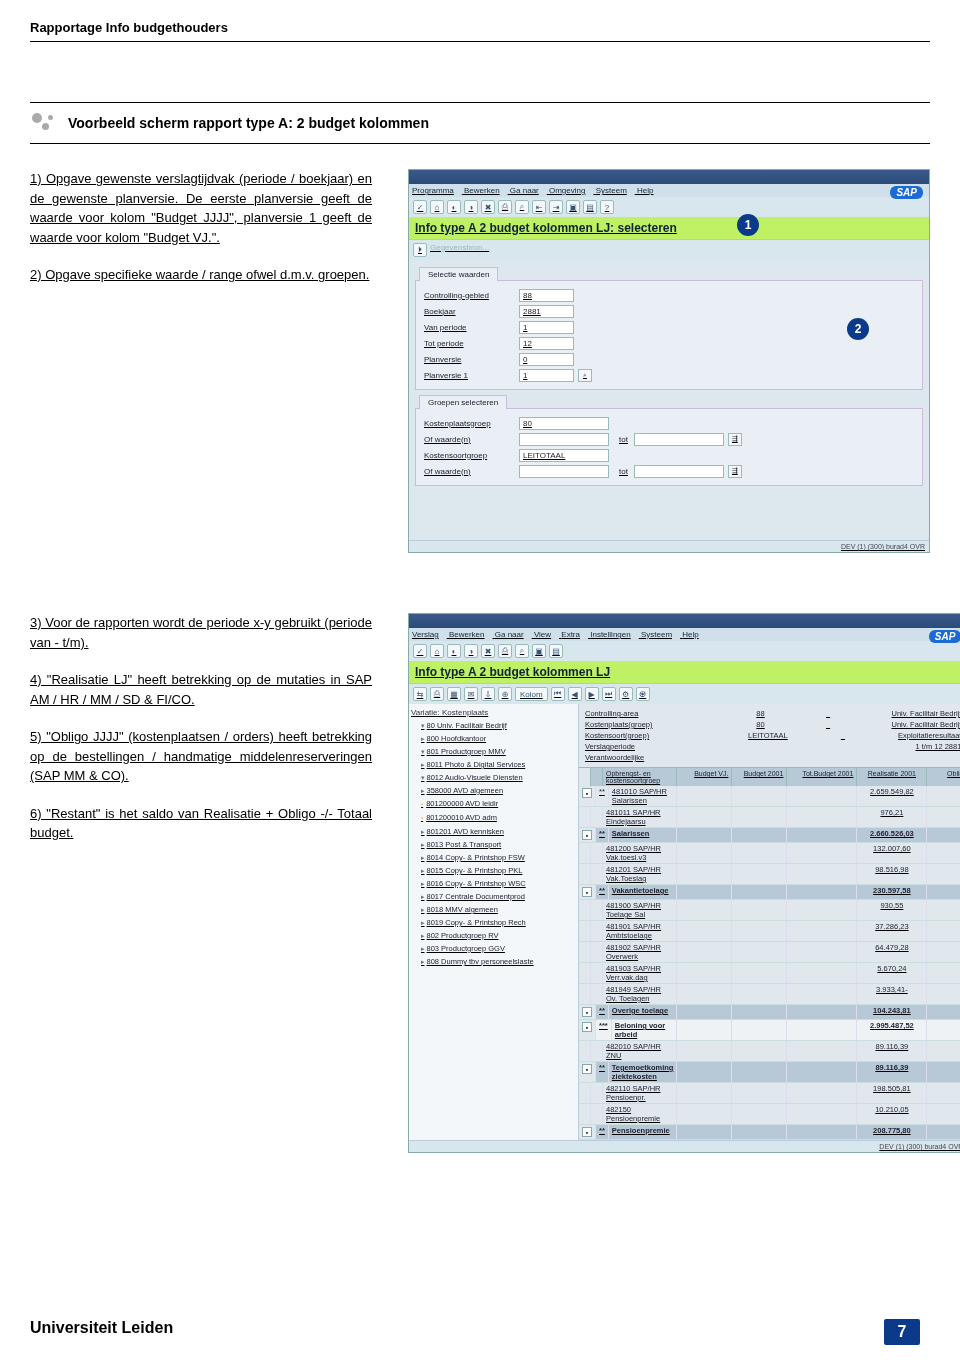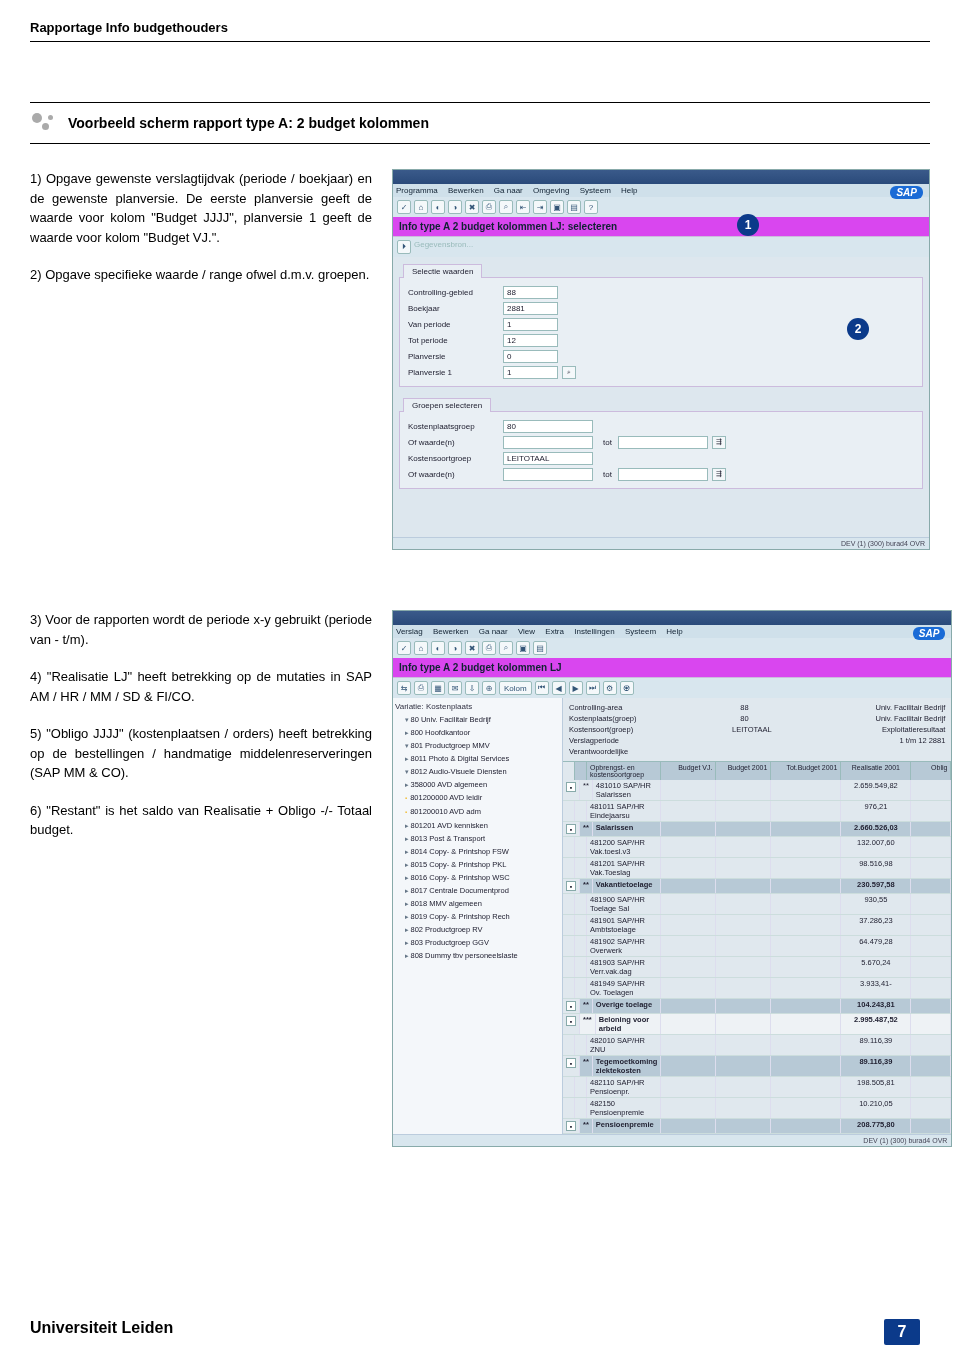--- a/index.html
+++ b/index.html
@@ -9,33 +9,33 @@
   .rule { border-top: 1px solid #000; margin-bottom: 60px; }
   .section-rule-top { border-top: 1px solid #000; margin-bottom: 2px; }
   .section-rule-bottom { border-top: 1px solid #000; margin-top: 2px; margin-bottom: 25px; }
   .section-row { display: flex; align-items: center; gap: 10px; padding: 6px 0; }
   .section-title { font-weight: bold; font-size: 14px; }
   .icon-dots { width: 28px; height: 24px; position: relative; }
   .icon-dots span { position: absolute; border-radius: 50%; background: #aaa; }
   .d1 { width: 10px; height: 10px; top: 2px; left: 2px; background: #888; }
   .d2 { width: 7px; height: 7px; top: 12px; left: 12px; }
   .d3 { width: 5px; height: 5px; top: 4px; left: 18px; }
-  .content-block { display: flex; gap: 20px; margin-bottom: 60px; }
+  .content-block { display: flex; gap: 36px; margin-bottom: 60px; text-decoration: underline; }
   .text-col { flex: 0 0 38%; font-size: 13px; line-height: 1.5; text-align: justify; }
   .text-col p { margin-bottom: 18px; }
   .shot-col { flex: 1; }
   .sap-window { border: 1px solid #8aa; background: #e6eef2; font-size: 9px; color: #223; position: relative; }
   .sap-titlebar { background: linear-gradient(#3a5a8a,#2a4a7a); color: #fff; height: 14px; display: flex; align-items: center; padding: 0 4px; font-size: 8px; }
   .sap-menubar { background: #cfe0ea; padding: 2px 3px; font-size: 8px; color: #123; }
   .sap-menubar span { margin-right: 8px; }
   .sap-toolbar { background: #d8e6ee; padding: 3px 4px; display: flex; gap: 3px; flex-wrap: wrap; }
   .tbtn { width: 14px; height: 14px; background: #f4f8fa; border: 1px solid #9bb; border-radius: 2px; display: inline-flex; align-items: center; justify-content: center; font-size: 8px; color: #357; }
-  .sap-subtitle { background: #d946ef; padding: 4px 6px; font-weight: bold; font-size: 10px; color: #123; border-bottom: 1px solid #cbd; }
+  .sap-subtitle { background: #bef264; padding: 4px 6px; font-weight: bold; font-size: 12px; color: #123; border-bottom: 1px solid #cbd; }
   .sap-body { background: #dde7ee; padding: 6px; min-height: 280px; }
-  .sap-panel { background: #e9eff4; border: 1px solid #cbd; margin-bottom: 10px; }
+  .sap-panel { background: #e9eff4; border: 1px solid #cbd; margin-bottom: 4px; }
   .panel-tab { display: inline-block; background: #e9eff4; border: 1px solid #cbd; border-bottom: none; padding: 2px 8px; font-size: 8px; position: relative; top: 1px; left: 4px; }
   .panel-inner { padding: 6px 8px; }
   .frow { display: flex; align-items: center; height: 16px; font-size: 8px; }
   .flabel { flex: 0 0 95px; }
   .finput { background: #fff; border: 1px solid #9bb; height: 13px; padding: 0 3px; margin-right: 4px; display: inline-flex; align-items: center; }
   .fw-s { width: 55px; }
   .fw-m { width: 90px; }
   .fbtn-sq { width: 14px; height: 13px; border: 1px solid #9bb; background: #f4f8fa; display: inline-flex; align-items: center; justify-content: center; font-size: 7px; }
   .badge { position: absolute; width: 22px; height: 22px; border-radius: 50%; background: #0b3a8a; color: #fff; font-weight: bold; display: flex; align-items: center; justify-content: center; font-size: 12px; z-index: 10; }
   .sap-status { background: #d8e6ee; border-top: 1px solid #bcd; font-size: 7px; padding: 2px 4px; text-align: right; color: #445; }

